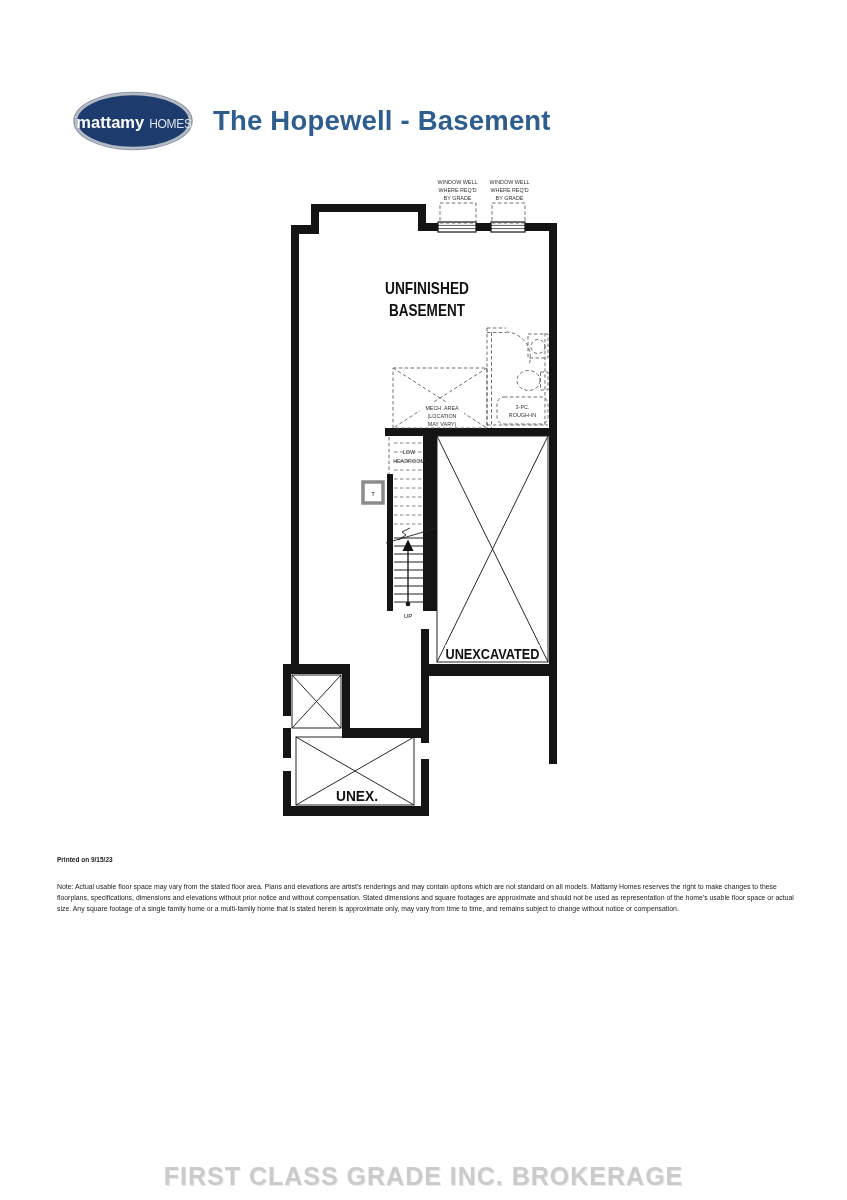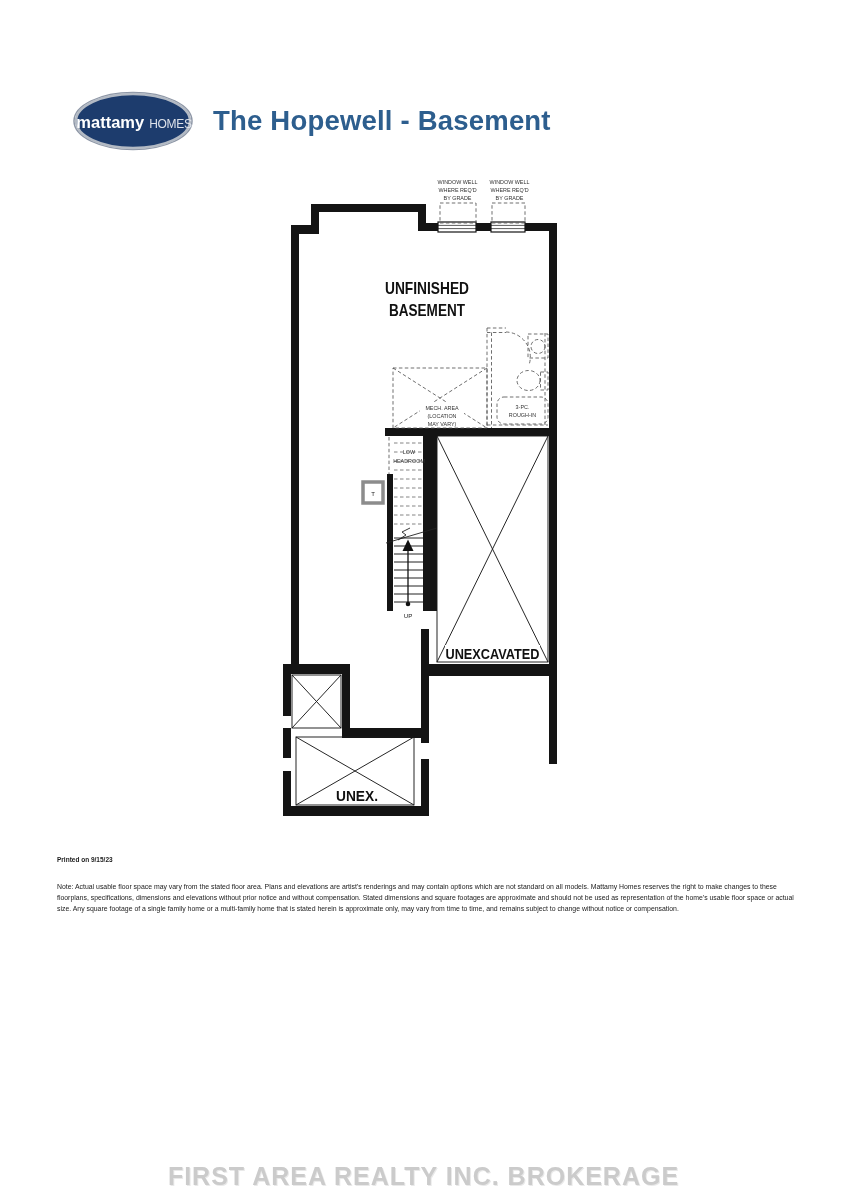--- a/index.html
+++ b/index.html
@@ -197,15 +197,15 @@
       <rect class="thin" x="296" y="721" width="118" height="68"></rect>
       <line class="thin" x1="296" y1="721" x2="414" y2="789"></line>
       <line class="thin" x1="414" y1="721" x2="296" y2="789"></line>
       <rect x="333" y="771" width="48" height="16" fill="#ffffff"></rect>
       <text class="lbl-zone" x="357" y="784.5" font-size="14" textLength="42" lengthAdjust="spacingAndGlyphs">UNEX.</text>
     </g>
   </svg>
 
   <div class="printed-on">Printed on 9/15/23</div>
   <div class="legal-note">Note: Actual usable floor space may vary from the stated floor area. Plans and elevations are artist's renderings and may contain options which are not standard on all models. Mattamy Homes reserves the right to make changes to these floorplans, specifications, dimensions and elevations without prior notice and without compensation. Stated dimensions and square footages are approximate and should not be used as representation of the home's usable floor space or actual size. Any square footage of a single family home or a multi-family home that is stated herein is approximate only, may vary from time to time, and remains subject to change without notice or compensation.</div>
-  <div class="watermark">FIRST AREA REALTY INC. BROKERAGE</div>
+  <div class="watermark">FIRST CLASS GRADE INC. BROKERAGE</div>
 
 </div>
 
 </body></html>

